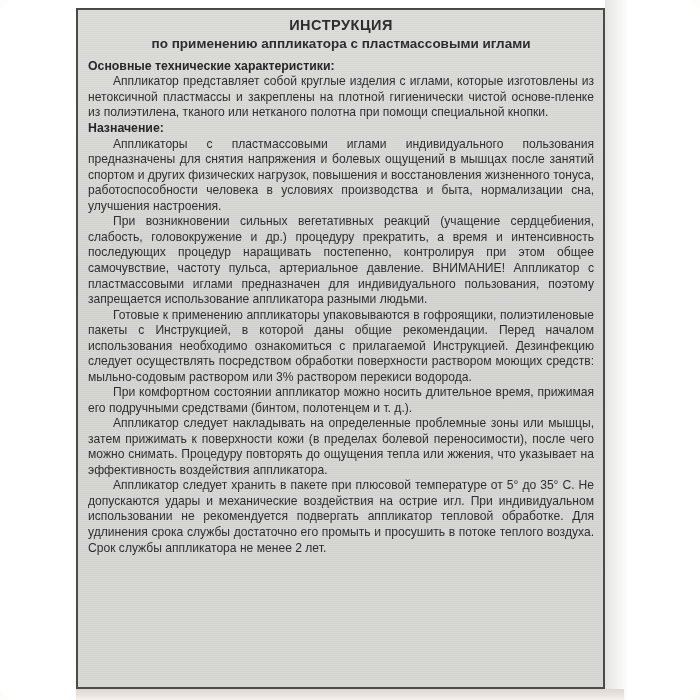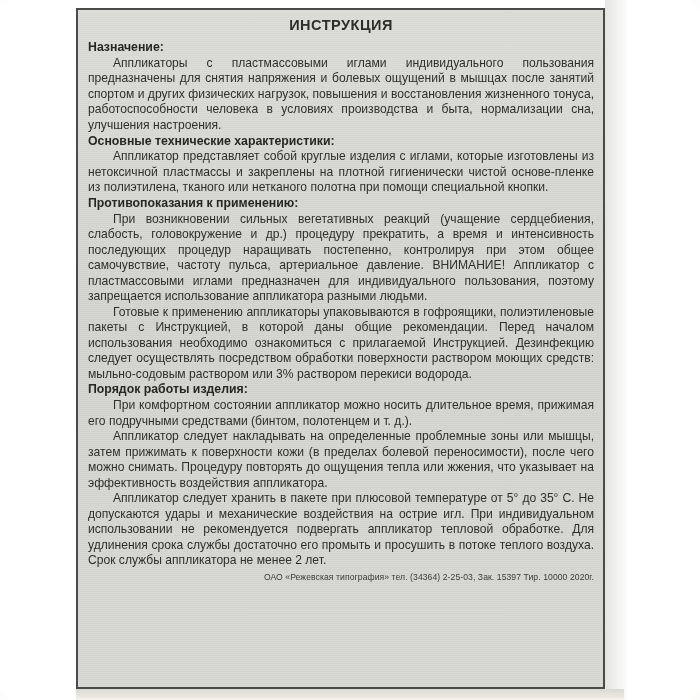--- a/index.html
+++ b/index.html
@@ -127,44 +127,42 @@
 
 <div id="scan-canvas">
 
   <div class="paper-outer-right"></div>
   <div class="paper-outer-bottom"></div>
 
   <div id="instruction-sheet">
 
     <div class="doc-title-block">
       <div class="doc-title-main">ИНСТРУКЦИЯ</div>
+      <div class="doc-title-sub">по применению аппликатора с пластмассовыми иглами</div>
     </div>
 
     <div id="sections-container">
+        <div class="section">
+          <div class="section-heading">Основные технические характеристики:</div>
+          <p class="section-body">Аппликатор представляет собой круглые изделия с иглами, которые изготовлены из нетоксичной пластмассы и закреплены на плотной гигиенически чистой основе-пленке из полиэтилена, тканого или нетканого полотна при помощи специальной кнопки.</p>
+        </div>
         <div class="section">
           <div class="section-heading">Назначение:</div>
           <p class="section-body">Аппликаторы с пластмассовыми иглами индивидуального пользования предназначены для снятия напряжения и болевых ощущений в мышцах после занятий спортом и других физических нагрузок, повышения и восстановления жизненного тонуса, работоспособности человека в условиях производства и быта, нормализации сна, улучшения настроения.</p>
         </div>
         <div class="section">
-          <div class="section-heading">Основные технические характеристики:</div>
-          <p class="section-body">Аппликатор представляет собой круглые изделия с иглами, которые изготовлены из нетоксичной пластмассы и закреплены на плотной гигиенически чистой основе-пленке из полиэтилена, тканого или нетканого полотна при помощи специальной кнопки.</p>
-        </div>
-        <div class="section">
-          <div class="section-heading">Противопоказания к применению:</div>
           <p class="section-body">При возникновении сильных вегетативных реакций (учащение сердцебиения, слабость, головокружение и др.) процедуру прекратить, а время и интенсивность последующих процедур наращивать постепенно, контролируя при этом общее самочувствие, частоту пульса, артериальное давление. ВНИМАНИЕ! Аппликатор с пластмассовыми иглами предназначен для индивидуального пользования, поэтому запрещается использование аппликатора разными людьми.</p>
         </div>
         <div class="section">
           <p class="section-body">Готовые к применению аппликаторы упаковываются в гофроящики, полиэтиленовые пакеты с Инструкцией, в которой даны общие рекомендации. Перед началом использования необходимо ознакомиться с прилагаемой Инструкцией. Дезинфекцию следует осуществлять посредством обработки поверхности раствором моющих средств: мыльно-содовым раствором или 3% раствором перекиси водорода.</p>
         </div>
         <div class="section">
-          <div class="section-heading">Порядок работы изделия:</div>
           <p class="section-body">При комфортном состоянии аппликатор можно носить длительное время, прижимая его подручными средствами (бинтом, полотенцем и т. д.).</p>
           <p class="section-body">Аппликатор следует накладывать на определенные проблемные зоны или мышцы, затем прижимать к поверхности кожи (в пределах болевой переносимости), после чего можно снимать. Процедуру повторять до ощущения тепла или жжения, что указывает на эффективность воздействия аппликатора.</p>
         </div>
         <div class="section">
           <p class="section-body">Аппликатор следует хранить в пакете при плюсовой температуре от 5° до 35° С. Не допускаются удары и механические воздействия на острие игл. При индивидуальном использовании не рекомендуется подвергать аппликатор тепловой обработке. Для удлинения срока службы достаточно его промыть и просушить в потоке теплого воздуха. Срок службы аппликатора не менее 2 лет.</p>
         </div>
       </div>
 
-    <div class="imprint">ОАО «Режевская типография» тел. (34364) 2-25-03, Зак. 15397 Тир. 10000 2020г.</div>
 
   </div>
 </div>
 
 </body></html>

